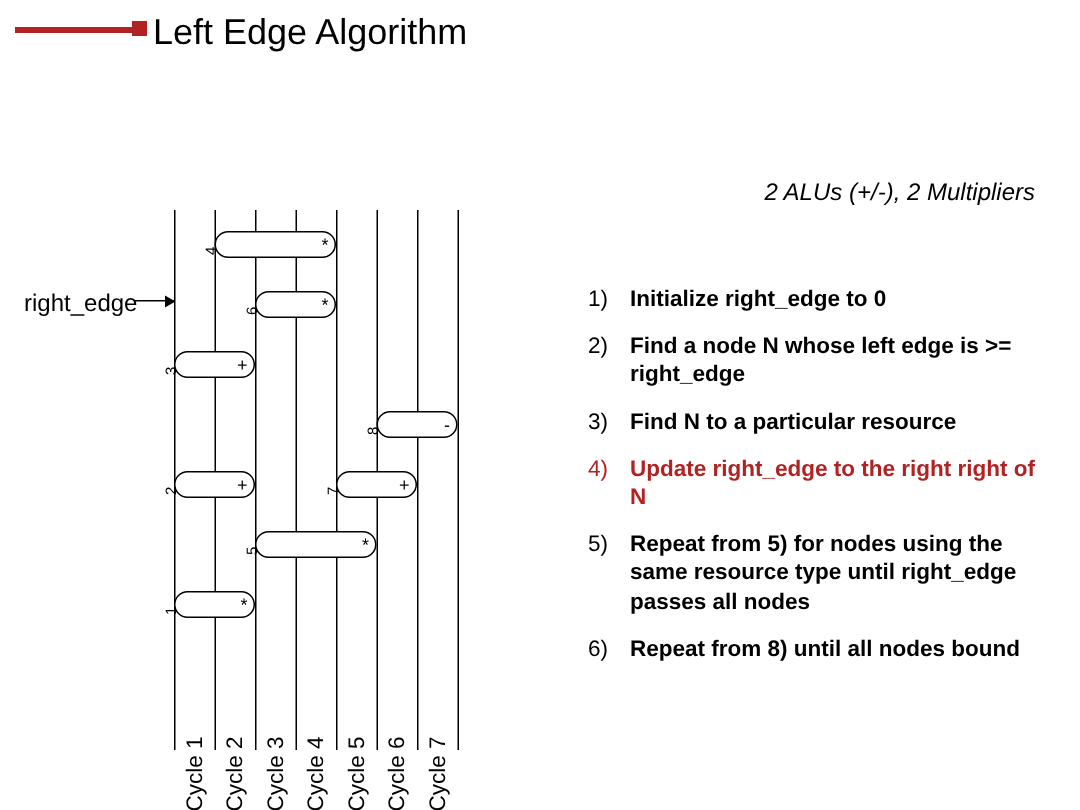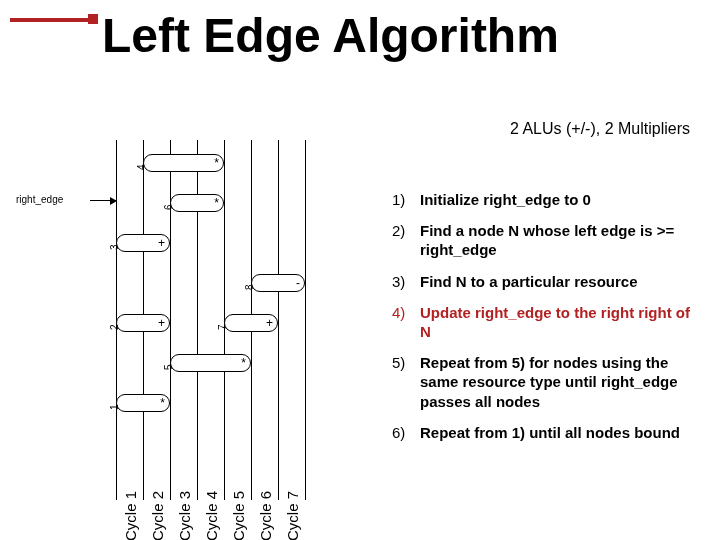--- a/index.html
+++ b/index.html
@@ -24,29 +24,30 @@
     left: 88px;
     top: 14px;
     width: 10px;
     height: 10px;
     background: #b22222;
   }
   .title {
     position: absolute;
     left: 102px;
     top: 8px;
-    font-size: 48px;
-    font-weight: bold;
+    font-size: 24px;
+    font-weight: normal;
     color: #000;
   }
   .subtitle {
     position: absolute;
     right: 30px;
     top: 120px;
     font-size: 16px;
+    font-style: italic;
   }
   .steps {
     position: absolute;
     left: 392px;
     top: 190px;
     width: 310px;
     font-size: 15px;
     line-height: 1.28;
   }
   .step { display: flex; margin-bottom: 12px; }
@@ -80,21 +81,21 @@
     bottom: -8px;
     transform-origin: left top;
     transform: rotate(-90deg) translate(-100%,-50%);
     font-size: 15px;
     white-space: nowrap;
   }
   .right-edge-label {
     position: absolute;
     left: -50px;
     top: 84px;
-    font-size: 10px;
+    font-size: 16px;
     text-align: center;
   }
   .right-edge-line {
     position: absolute;
     left: 24px;
     top: 90px;
     width: 26px;
     height: 1px;
     background: #000;
   }
@@ -155,21 +156,21 @@
     <div class="step red">
       <div class="step-num">4)</div>
       <div class="step-text">Update right_edge to the right right of N</div>
     </div>
     <div class="step">
       <div class="step-num">5)</div>
       <div class="step-text">Repeat from 5) for nodes using the same resource type until right_edge passes all nodes</div>
     </div>
     <div class="step">
       <div class="step-num">6)</div>
-      <div class="step-text">Repeat from 1) until all nodes bound</div>
+      <div class="step-text">Repeat from 8) until all nodes bound</div>
     </div>
   </div>
 
 <div class="diagram">
   <div class="right-edge-label">right_edge</div>
   <div class="right-edge-line"></div>
   <div class="cycles" id="cycles">
       <div class="cycle-line" style="left: 0px;"></div>
       <div class="cycle-label" style="left: 13.5px;">Cycle 1</div>
       <div class="cycle-line" style="left: 27px;"></div>

